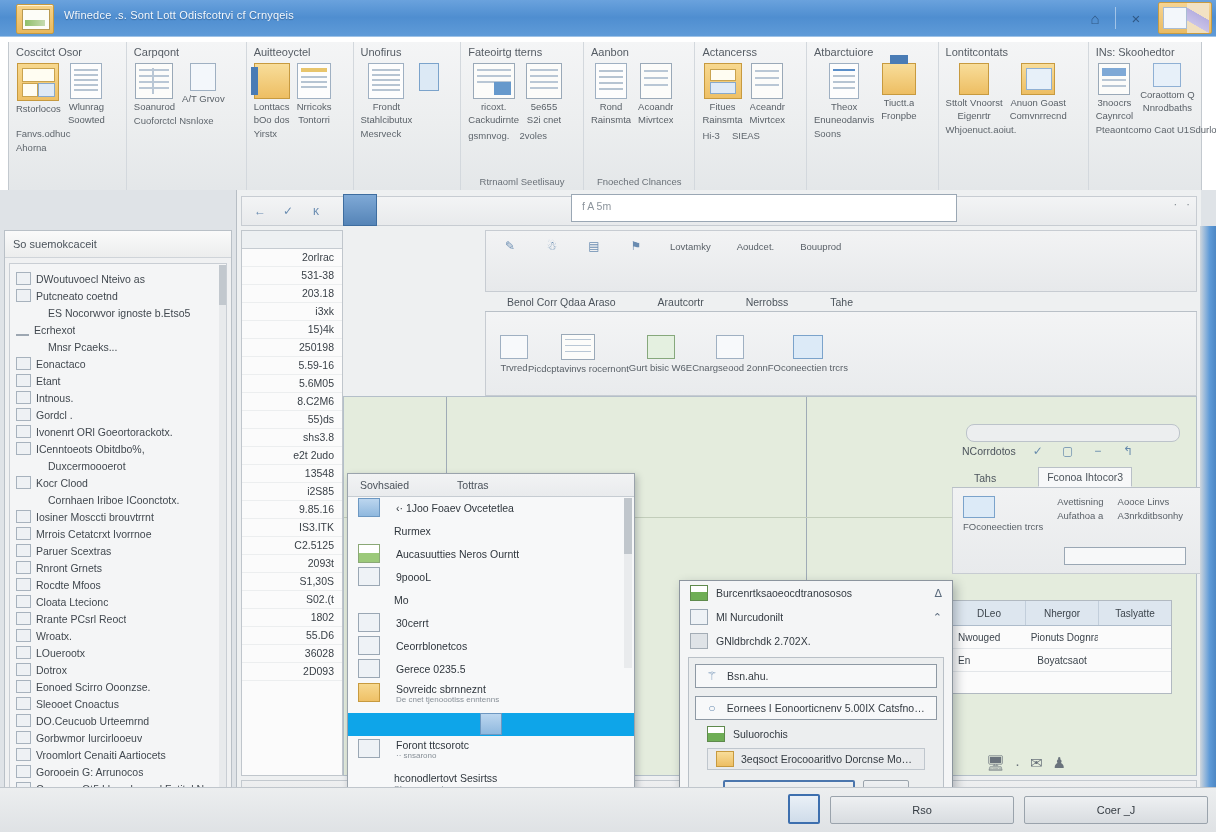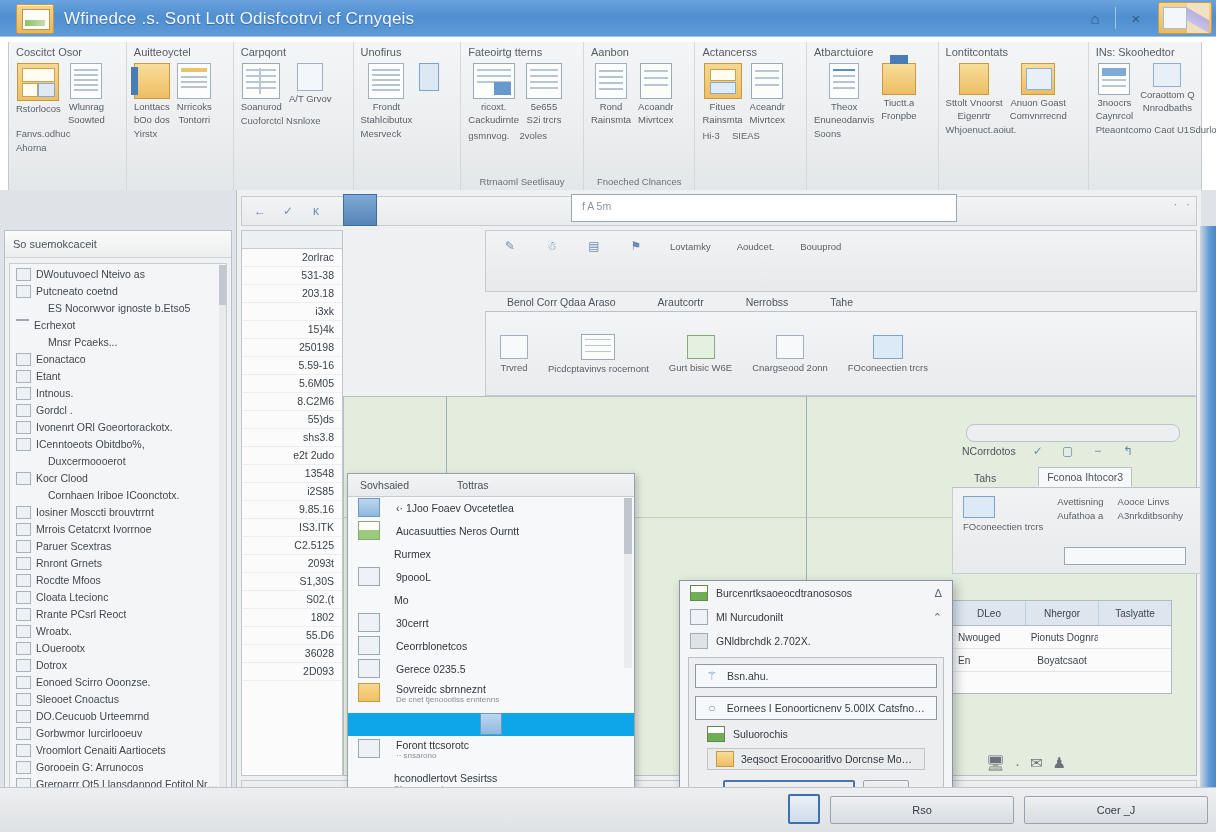--- a/index.html
+++ b/index.html
@@ -27,21 +27,21 @@
   .tb-appicon .sheet{
     position:absolute;left:5px;top:4px;width:26px;height:19px;
     background:#fdfdf8;border:1px solid #b99a52;
   }
   .tb-appicon .sheet:after{
     content:"";position:absolute;left:2px;top:10px;width:20px;height:6px;
     background:linear-gradient(90deg,#8fbf6a,#c7dbb0);
   }
   .tb-title{
     position:absolute;left:64px;top:9px;width:620px;
-    font-size:17px;color:#f3f8fd;letter-spacing:.2px;
+    font-size:11px;color:#f3f8fd;letter-spacing:.2px;
     text-shadow:0 1px 1px rgba(20,50,90,.45);
     white-space:nowrap;overflow:hidden;
   }
   .tb-right{position:absolute;right:4px;top:2px;height:32px;display:flex;align-items:center;}
   .tb-btn{
     width:40px;height:30px;display:flex;align-items:center;justify-content:center;
     color:#274a72;font-size:15px;opacity:.8;
   }
   .tb-sep{width:1px;height:22px;background:rgba(255,255,255,.45);}
   .tb-active{
@@ -119,21 +119,21 @@
     background:linear-gradient(180deg,#fafafa,#eceded);
     border-bottom:1px solid #cfd4d9;
     font-size:11px;color:#4c545c;filter:blur(.3px);
   }
   .nav-list{
     position:absolute;left:4px;top:32px;right:4px;bottom:6px;
     background:#f4f5f6;border:1px solid #c9ced4;
     overflow:hidden;padding:4px 2px 0 2px;
   }
   .nav-item{
-    display:flex;align-items:flex-start;gap:5px;height:17px;padding:0 4px;
+    display:flex;align-items:flex-end;gap:5px;height:17px;padding:0 4px;
     white-space:nowrap;
   }
   .nav-ic{
     width:13px;height:11px;flex:0 0 13px;
     background:#eef1f4;border:1px solid #9aa7b4;opacity:.85;
   }
   .nav-ic.plain{background:transparent;border:none;}
   .nav-ic.dash{height:2px;background:#8d99a6;border:none;width:11px;}
   .nav-tx{
     font-size:10.5px;color:#41484f;filter:blur(.32px);
@@ -191,21 +191,21 @@
   }
   .inner-tab{
     font-size:10.5px;color:#4c545c;padding:3px 8px;filter:blur(.3px);white-space:nowrap;
   }
   .inner-tab.sel{background:#f7f8f9;border:1px solid #b9c0c7;border-bottom-color:#f7f8f9;}
 
   .inner-ribbon2{
     position:absolute;left:248px;top:122px;right:4px;height:84px;
     background:linear-gradient(180deg,#f3f4f5,#e9ebed);
     border-left:1px solid #c7ccd2;border-right:1px solid #c7ccd2;border-bottom:1px solid #c7ccd2;
-    display:flex;align-items:center;gap:20px;padding:0 14px;box-sizing:border-box;
+    display:flex;align-items:center;padding:0 14px;box-sizing:border-box;
   }
   .ir-item{display:flex;flex-direction:column;align-items:center;gap:3px;}
   .ir-lbl{font-size:9.5px;color:#5a6168;filter:blur(.3px);white-space:nowrap;}
 
   
   .sheet-col{
     position:absolute;left:4px;top:40px;width:100px;bottom:56px;
     background:#fbfbfb;border:1px solid #c0c6cc;overflow:hidden;
   }
   .sheet-cell{
@@ -433,44 +433,20 @@
                 <i style="top:25px"></i>
             </span>
             <span class="rb-lbl">Wlunrag</span>
             <span class="rb-lbl">Soowted</span>
           </div>
         </div>
         <div class="rb-sub">Fanvs.odhuc</div>
         <div class="rb-sub">Ahorna</div>
       </div>
 
-      <div class="rb-group" style="width:108px">
-        <div class="rb-gtitle">Auitteoyctel</div>
-        <div class="rb-row">
-          <div class="rb-item">
-            <span class="ic" style="width:34px;height:34px;background:linear-gradient(180deg,#f8dd9a,#edbe63);border:1px solid #c79a3f">
-              <i style="position:absolute;left:-4px;top:3px;width:7px;height:28px;background:#4a7cb5;display:block"></i>
-            </span>
-            <span class="rb-lbl">Lonttacs</span>
-            <span class="rb-lbl">bOo dos</span>
-          </div>
-          <div class="rb-item">
-            <span class="ic ic-doc" style="width:32px">
-              <i style="top:4px;background:#e8c56c;height:4px"></i>
-                <i style="top:12px"></i>
-                <i style="top:17px"></i>
-                <i style="top:22px"></i>
-            </span>
-            <span class="rb-lbl">Nrricoks</span>
-            <span class="rb-lbl">Tontorri</span>
-          </div>
-        </div>
-        <div class="rb-sub">Yirstx</div>
-      </div>
-
       <div class="rb-group" style="width:112px">
         <div class="rb-gtitle">Carpqont</div>
         <div class="rb-row">
           <div class="rb-item">
             <span class="ic ic-grid">
               <b style="left:3px;top:5px;width:30px;height:1.5px"></b>
               <b style="left:3px;top:11px;width:30px;height:1.5px"></b>
               <b style="left:3px;top:17px;width:30px;height:1.5px"></b>
               <b style="left:3px;top:23px;width:30px;height:1.5px"></b>
               <b style="left:16px;top:4px;width:1.5px;height:26px"></b>
@@ -478,20 +454,44 @@
             <span class="rb-lbl">Soanurod</span>
           </div>
           <div class="rb-item">
             <span class="ic ic-sm" style="height:26px;width:24px;background:#f3f7fb"></span>
             <span class="rb-lbl">A/T Grvov</span>
           </div>
         </div>
         <div class="rb-sub">Cuoforctcl Nsnloxe</div>
       </div>
 
+      <div class="rb-group" style="width:108px">
+        <div class="rb-gtitle">Auitteoyctel</div>
+        <div class="rb-row">
+          <div class="rb-item">
+            <span class="ic" style="width:34px;height:34px;background:linear-gradient(180deg,#f8dd9a,#edbe63);border:1px solid #c79a3f">
+              <i style="position:absolute;left:-4px;top:3px;width:7px;height:28px;background:#4a7cb5;display:block"></i>
+            </span>
+            <span class="rb-lbl">Lonttacs</span>
+            <span class="rb-lbl">bOo dos</span>
+          </div>
+          <div class="rb-item">
+            <span class="ic ic-doc" style="width:32px">
+              <i style="top:4px;background:#e8c56c;height:4px"></i>
+                <i style="top:12px"></i>
+                <i style="top:17px"></i>
+                <i style="top:22px"></i>
+            </span>
+            <span class="rb-lbl">Nrricoks</span>
+            <span class="rb-lbl">Tontorri</span>
+          </div>
+        </div>
+        <div class="rb-sub">Yirstx</div>
+      </div>
+
       <div class="rb-group" style="width:104px">
         <div class="rb-gtitle">Unofirus</div>
         <div class="rb-row">
           <div class="rb-item">
             <span class="ic ic-doc" style="width:34px">
               <i style="top:5px"></i>
                 <i style="top:10px"></i>
                 <i style="top:15px"></i>
                 <i style="top:20px"></i>
                 <i style="top:25px"></i>
@@ -520,21 +520,21 @@
             <span class="rb-lbl">Cackudirnte</span>
           </div>
           <div class="rb-item">
             <span class="ic ic-grid" style="width:34px">
               <b style="left:3px;top:5px;width:28px;height:1.5px"></b>
               <b style="left:3px;top:11px;width:28px;height:1.5px"></b>
               <b style="left:3px;top:17px;width:28px;height:1.5px"></b>
               <b style="left:3px;top:23px;width:28px;height:1.5px"></b>
             </span>
             <span class="rb-lbl">5e655</span>
-            <span class="rb-lbl">S2i trcrs</span>
+            <span class="rb-lbl">S2i cnet</span>
           </div>
         </div>
         <div class="rb-row" style="gap:10px;margin-top:2px">
           <span class="rb-sub">gsmnvog.</span>
           <span class="rb-sub">2voles</span>
         </div>
         <div class="rb-foot">Rtrnaoml Seetlisauy</div>
       </div>
 
       <div class="rb-group" style="width:102px">
@@ -967,26 +967,26 @@
       <div class="menu-header">
         <span>Sovhsaied</span>
         <span>Tottras</span>
       </div>
       <div class="menu-body" id="menu-body">
           <div class="mi">
             <span class="mi-ic blue"></span>
             <span class="mtx">‹· 1Joo Foaev Ovcetetlea</span>
           </div>
           <div class="mi">
+            <span class="mi-ic none"></span>
+            <span class="mtx">Rurmex</span>
+          </div>
+          <div class="mi">
             <span class="mi-ic green"></span>
             <span class="mtx">Aucasuutties Neros Ourntt</span>
-          </div>
-          <div class="mi">
-            <span class="mi-ic none"></span>
-            <span class="mtx">Rurmex</span>
           </div>
           <div class="mi">
             <span class="mi-ic"></span>
             <span class="mtx">9poooL</span>
           </div>
           <div class="mi">
             <span class="mi-ic none"></span>
             <span class="mtx">Mo</span>
           </div>
           <div class="mi">

